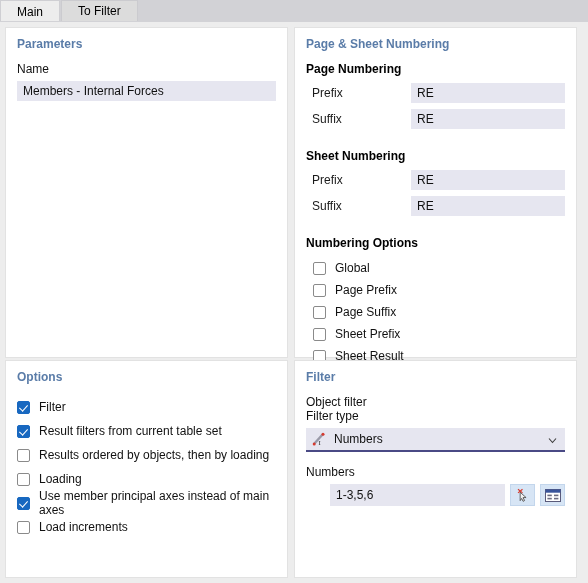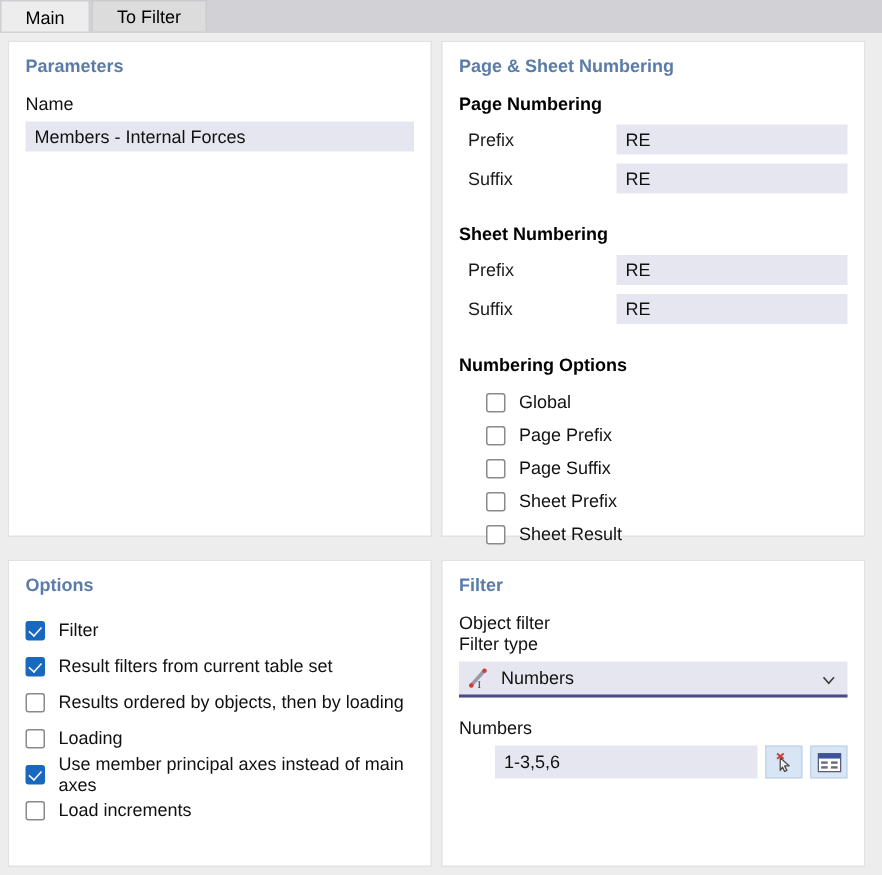--- a/index.html
+++ b/index.html
@@ -55,21 +55,21 @@
   
   .body {
     padding: 5px;
     display: flex;
     gap: 6px;
     height: 561px;
   }
   .col {
     display: flex;
     flex-direction: column;
-    gap: 15px;
+    gap: 2px;
   }
   .col-left { width: 283px; }
   .col-right { width: 283px; }
 
   .panel {
     background: #ffffff;
     border: 1px solid #e2e2e2;
     padding: 9px 11px 10px 11px;
     position: relative;
   }
@@ -151,21 +151,21 @@
   .cb.checked::after {
     content: "";
     position: absolute;
     left: 3px; top: 1px;
     width: 4px; height: 7px;
     border: solid #fff;
     border-width: 0 1.6px 1.6px 0;
     transform: rotate(42deg);
   }
   .cblabel { font-size: 12px; color: #111; }
-  .cbindent { margin-left: 18px; }
+  .cbindent { margin-left: 7px; }
 
   
   .dropdown {
     background: #e6e6f0;
     border-bottom: 2px solid #4a4a85;
     height: 24px;
     display: flex;
     align-items: center;
     padding: 0 6px;
     position: relative;

